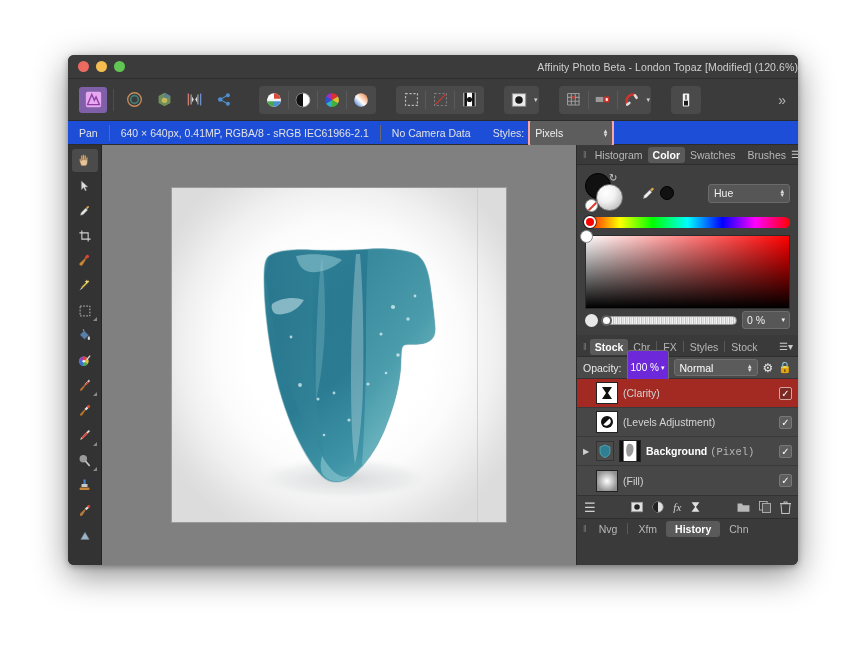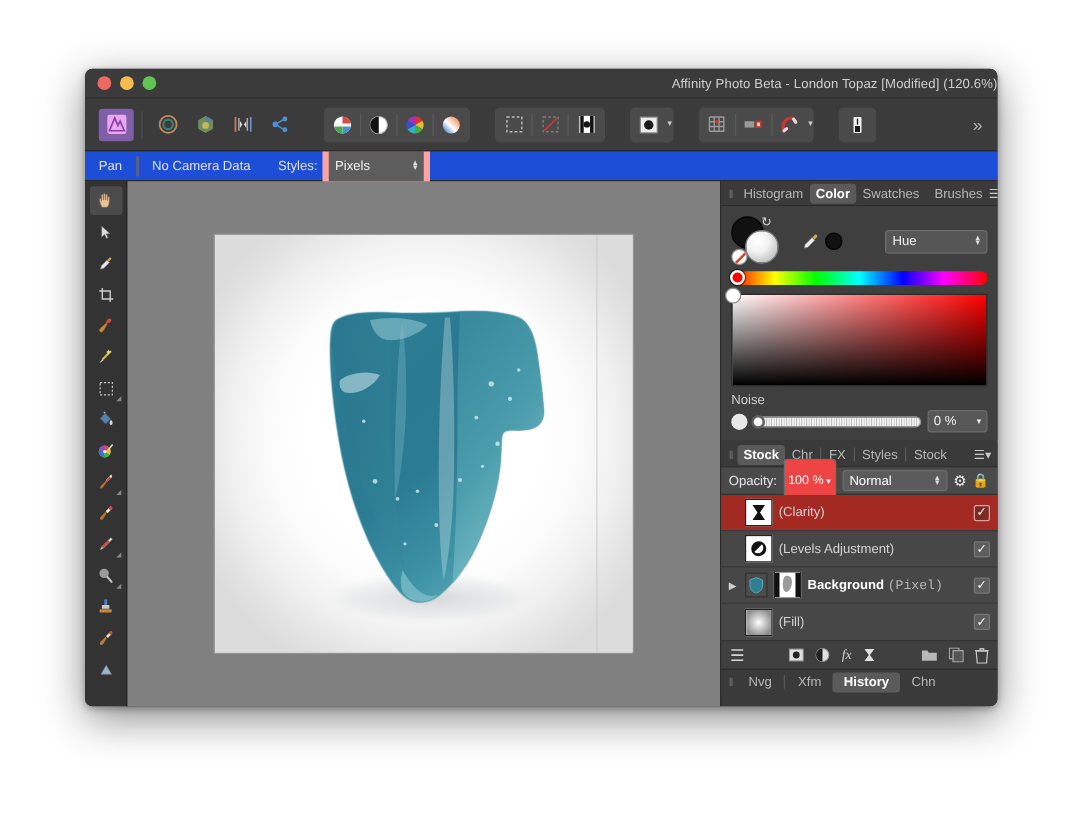--- a/index.html
+++ b/index.html
@@ -69,21 +69,21 @@
   
   #contextbar {
     height: 24px; background: #1d4ed8;
     border-bottom: 1px solid #2b2b2b;
     display: flex; align-items: center;
     font-size: 10.5px; color: #e2e2e2; flex: 0 0 auto;
   }
   .cb-item { padding: 0 11px; height: 100%; display: flex; align-items: center; }
   .cb-sep { width: 1px; height: 16px; background: #6a6a6a; }
   .units-select {
-    background: #5d5d5d; border: 5px solid #fca5a5; border-radius: 3px;
+    background: #5d5d5d; border: 2px solid #fca5a5; border-radius: 3px;
     height: 17px; width: 86px; display: flex; align-items: center;
     padding: 12px 5px; font-size: 10.5px; color: #f0f0f0;
     justify-content: space-between; margin-left: 4px;
   }
   .stepper { display:flex; flex-direction:column; line-height:4px; font-size:7px; color:#ddd; }
   
   #body { flex: 1 1 auto; display: flex; min-height: 0; }
   
   #tools {
     width: 34px; background: #333333;
@@ -212,21 +212,21 @@
     border-radius:3px; font-size:10.5px; color:#f0f0f0;
     display:flex; align-items:center; padding:0 4px; justify-content:space-between;
   }
   
   .opacity-row {
     height: 22px; background:#4a4a4a; display:flex; align-items:center;
     padding: 0 6px; font-size:10.5px; color:#e8e8e8; gap:5px;
     border-bottom:1px solid #333;
   }
   .op-field {
-    width:42px; height:17px; background:#ef4444; border:1px solid #6e6e6e;
+    width:42px; height:17px; background:#6d28d9; border:1px solid #6e6e6e;
     border-radius:3px; display:flex; align-items:center; justify-content:space-between;
     padding:17px 3px; font-size:10px; color:#fff;
   }
   .blend-field {
     flex:1 1 auto; height:17px; background:#5b5b5b; border:1px solid #6e6e6e;
     border-radius:3px; display:flex; align-items:center; justify-content:space-between;
     padding:0 5px; font-size:10.5px; color:#fff;
   }
   .layer-list { background:#474747; }
   .layer {
@@ -446,20 +446,21 @@
           </svg>
       </div>
     </div>
 
     <div id="overflow-chev">»</div>
   </div>
 
   <div id="contextbar">
     <div class="cb-item">Pan</div>
     <div class="cb-sep"></div>
+    <div class="cb-item">640 × 640px, 0.41MP, RGBA/8 - sRGB IEC61966-2.1</div>
     <div class="cb-sep"></div>
     <div class="cb-item">No Camera Data</div>
     <div class="cb-item" style="padding-right:0">Styles:</div>
     <div class="units-select">
       <span>Pixels</span>
       <span class="stepper">
           <span>▴</span>
           <span>▾</span>
         </span>
     </div>
@@ -703,21 +704,20 @@
         </div>
 
         <div class="hue-strip">
           <div class="hue-handle"></div>
         </div>
 
         <div class="sv-box">
           <div class="sv-handle"></div>
         </div>
 
-        <div class="noise-label">Noise</div>
         <div class="noise-row">
           <div class="noise-knob"></div>
           <div class="noise-track">
             <div class="noise-thumb"></div>
           </div>
           <div class="noise-field">
             <span>0 %</span>
             <span style="font-size:7px">▾</span>
           </div>
         </div>

